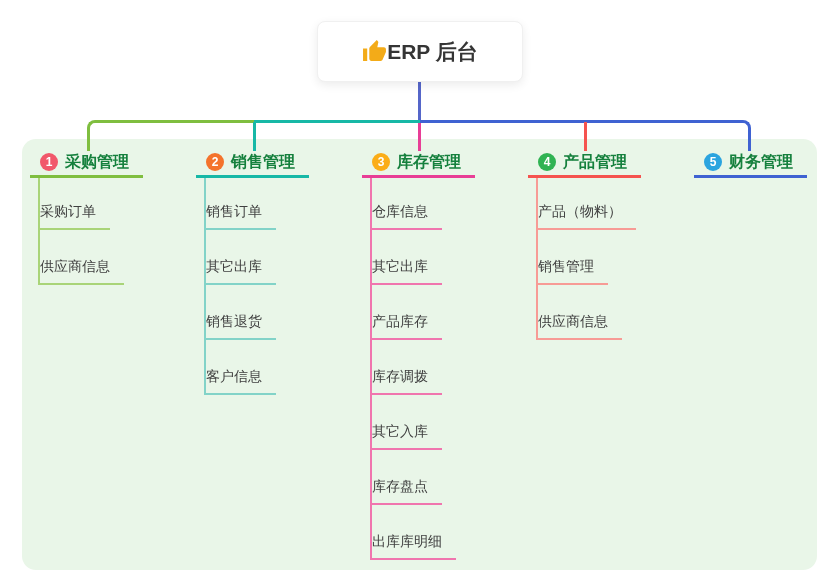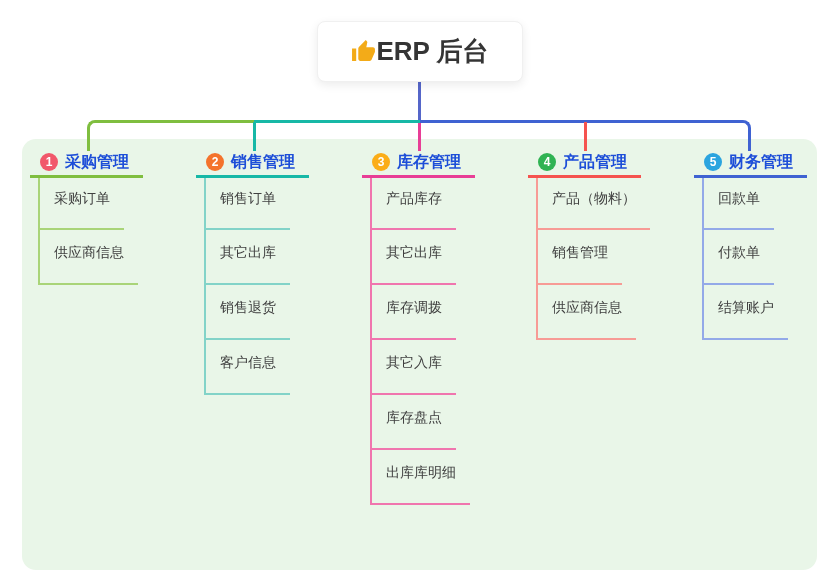--- a/index.html
+++ b/index.html
@@ -5,21 +5,21 @@
   * { margin:0; padding:0; box-sizing:border-box; }
   html,body { width:839px; height:588px; background:#ffffff; overflow:hidden;
               font-family:"Liberation Sans", sans-serif; }
   .canvas { position:relative; width:839px; height:588px; background:var(--canvas-bg,#fff); }
 
   
   .root-node { position:absolute; left:317px; top:21px; width:206px; height:61px;
     background:#ffffff; border:1px solid #f0f0f0; border-radius:8px;
     box-shadow:0 3px 10px rgba(0,0,0,.08);
     display:flex; align-items:center; justify-content:center; 
-    font-size:26px; font-weight:600; color:#353535; cursor:pointer; }
+    font-size:21px; font-weight:600; color:#353535; cursor:pointer; }
   .root-node svg { width:25px; height:25px; }
 
   
   .panel { position:absolute; left:22px; top:139px; width:795px; height:431px;
     background:var(--panel-bg,#e9f6e8); border-radius:14px; }
 
   
   .cline { position:absolute; }
   .root-drop { left:418px; top:82px; width:3px; height:40px; background:var(--root-line,#5566c9); }
   .corner-left  { left:87px;  top:120px; width:14px; height:31px;
@@ -35,24 +35,24 @@
   .drop.d2 { left:418px; top:123px; height:28px; }
   .drop.d3 { left:584px; top:122px; height:29px; }
 
   
   .branch { position:absolute; top:152px; width:max-content; }
   .branch-header { display:inline-flex; align-items:center; gap:7px;
     height:25px; padding:0 14px 3px 10px;
     border-bottom:3px solid var(--line); cursor:pointer; }
   .num-badge { width:18px; height:18px; border-radius:50%; background:var(--num);
     color:#fff; font-size:12px; font-weight:700; line-height:18px; text-align:center; flex:0 0 auto; }
-  .branch-label { font-size:16px; font-weight:600; color:#1d4ed8; white-space:nowrap; }
+  .branch-label { font-size:16px; font-weight:600; color:#15803d; white-space:nowrap; }
   .children { margin-left:8px; border-left:2px solid var(--childline); width:max-content; }
-  .child-row { height:55px; width:max-content; display:flex; align-items:center;
-    padding:0 14px 7px 14px; border-bottom:2px solid var(--childline); cursor:pointer;font-family:Liberation Serif, serif; }
+  .child-row { height:55px; width:max-content; display:flex; align-items:flex-end;
+    padding:0 14px 7px 0; border-bottom:2px solid var(--childline); cursor:pointer;font-family:Liberation Serif, serif; }
   .child-row:first-child { height:52px; }
   .child-label { font-size:14px; color:#404040; white-space:nowrap; }
 
   .b0 { left:30px; }  .b1 { left:196px; } .b2 { left:362px; } .b3 { left:528px; } .b4 { left:694px; }
 </style>
 </head>
 <body>
 
 <div class="canvas">
 
@@ -111,24 +111,27 @@
     </div>
   </div>
 
   <div class="branch b2" style="--num: #fbad18; --line: #e83e96; --childline: #f075ae;">
     <div class="branch-header">
       <span class="num-badge">3</span>
       <span class="branch-label">库存管理</span>
     </div>
     <div class="children">
       <div class="child-row">
-          <span class="child-label">产品库存</span>
+          <span class="child-label">仓库信息</span>
         </div>
       <div class="child-row">
           <span class="child-label">其它出库</span>
+        </div>
+      <div class="child-row">
+          <span class="child-label">产品库存</span>
         </div>
       <div class="child-row">
           <span class="child-label">库存调拨</span>
         </div>
       <div class="child-row">
           <span class="child-label">其它入库</span>
         </div>
       <div class="child-row">
           <span class="child-label">库存盘点</span>
         </div>
@@ -154,26 +157,15 @@
           <span class="child-label">供应商信息</span>
         </div>
     </div>
   </div>
 
   <div class="branch b4" style="--num: #2ba4df; --line: #3f62d2; --childline: #93a9e8;">
     <div class="branch-header">
       <span class="num-badge">5</span>
       <span class="branch-label">财务管理</span>
     </div>
-    <div class="children">
-      <div class="child-row">
-          <span class="child-label">回款单</span>
-        </div>
-      <div class="child-row">
-          <span class="child-label">付款单</span>
-        </div>
-      <div class="child-row">
-          <span class="child-label">结算账户</span>
-        </div>
-    </div>
   </div>
 
 </div>
 
 </body></html>

